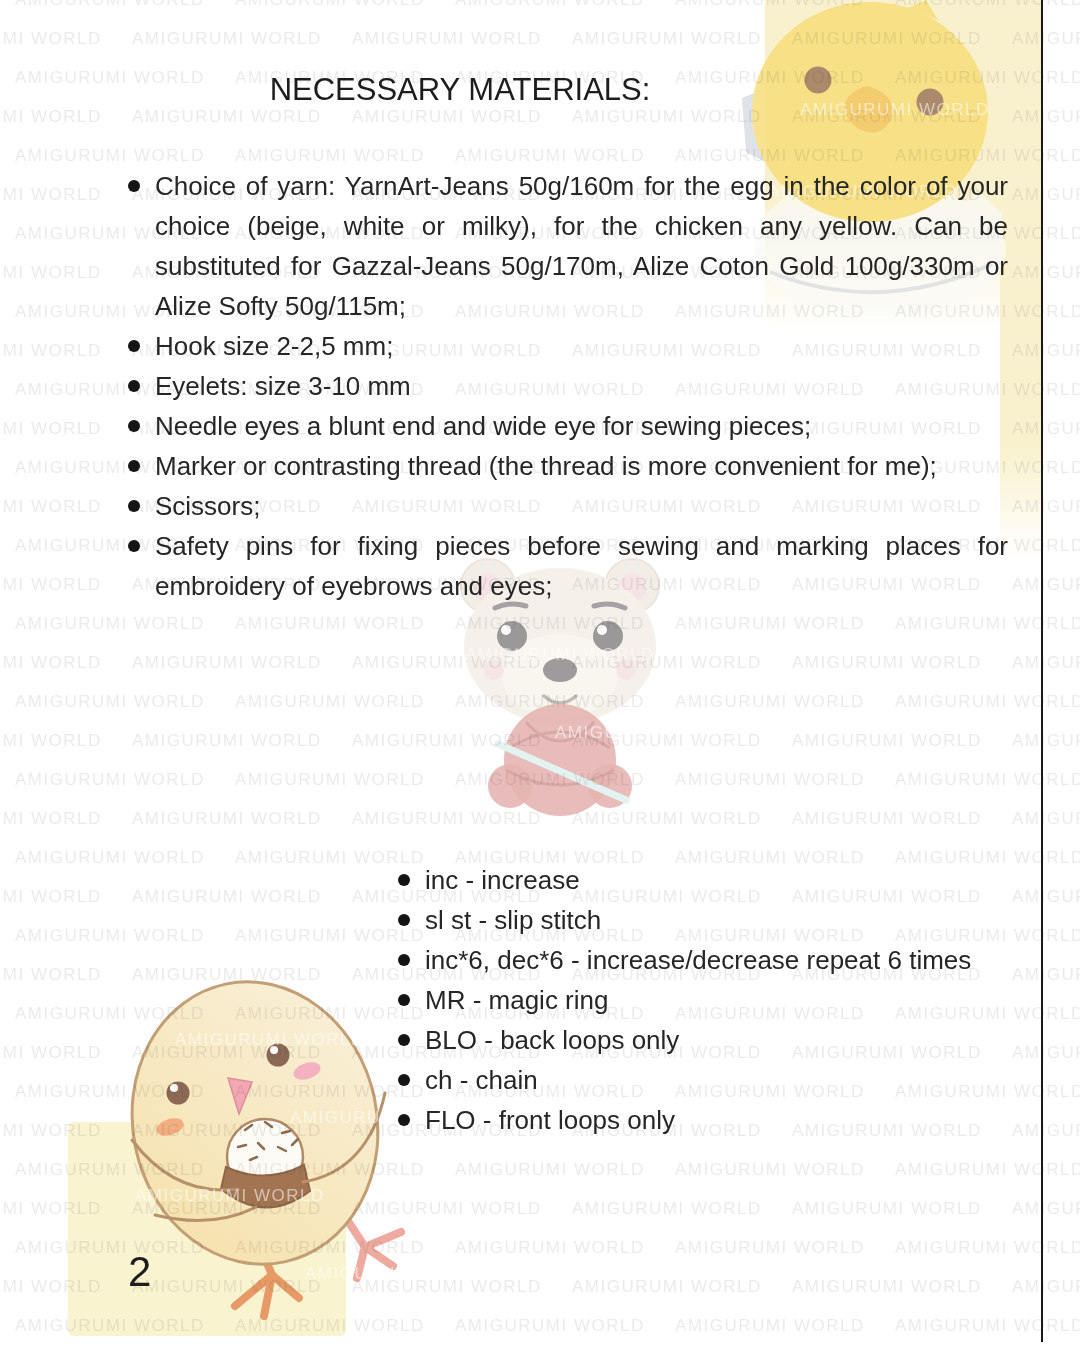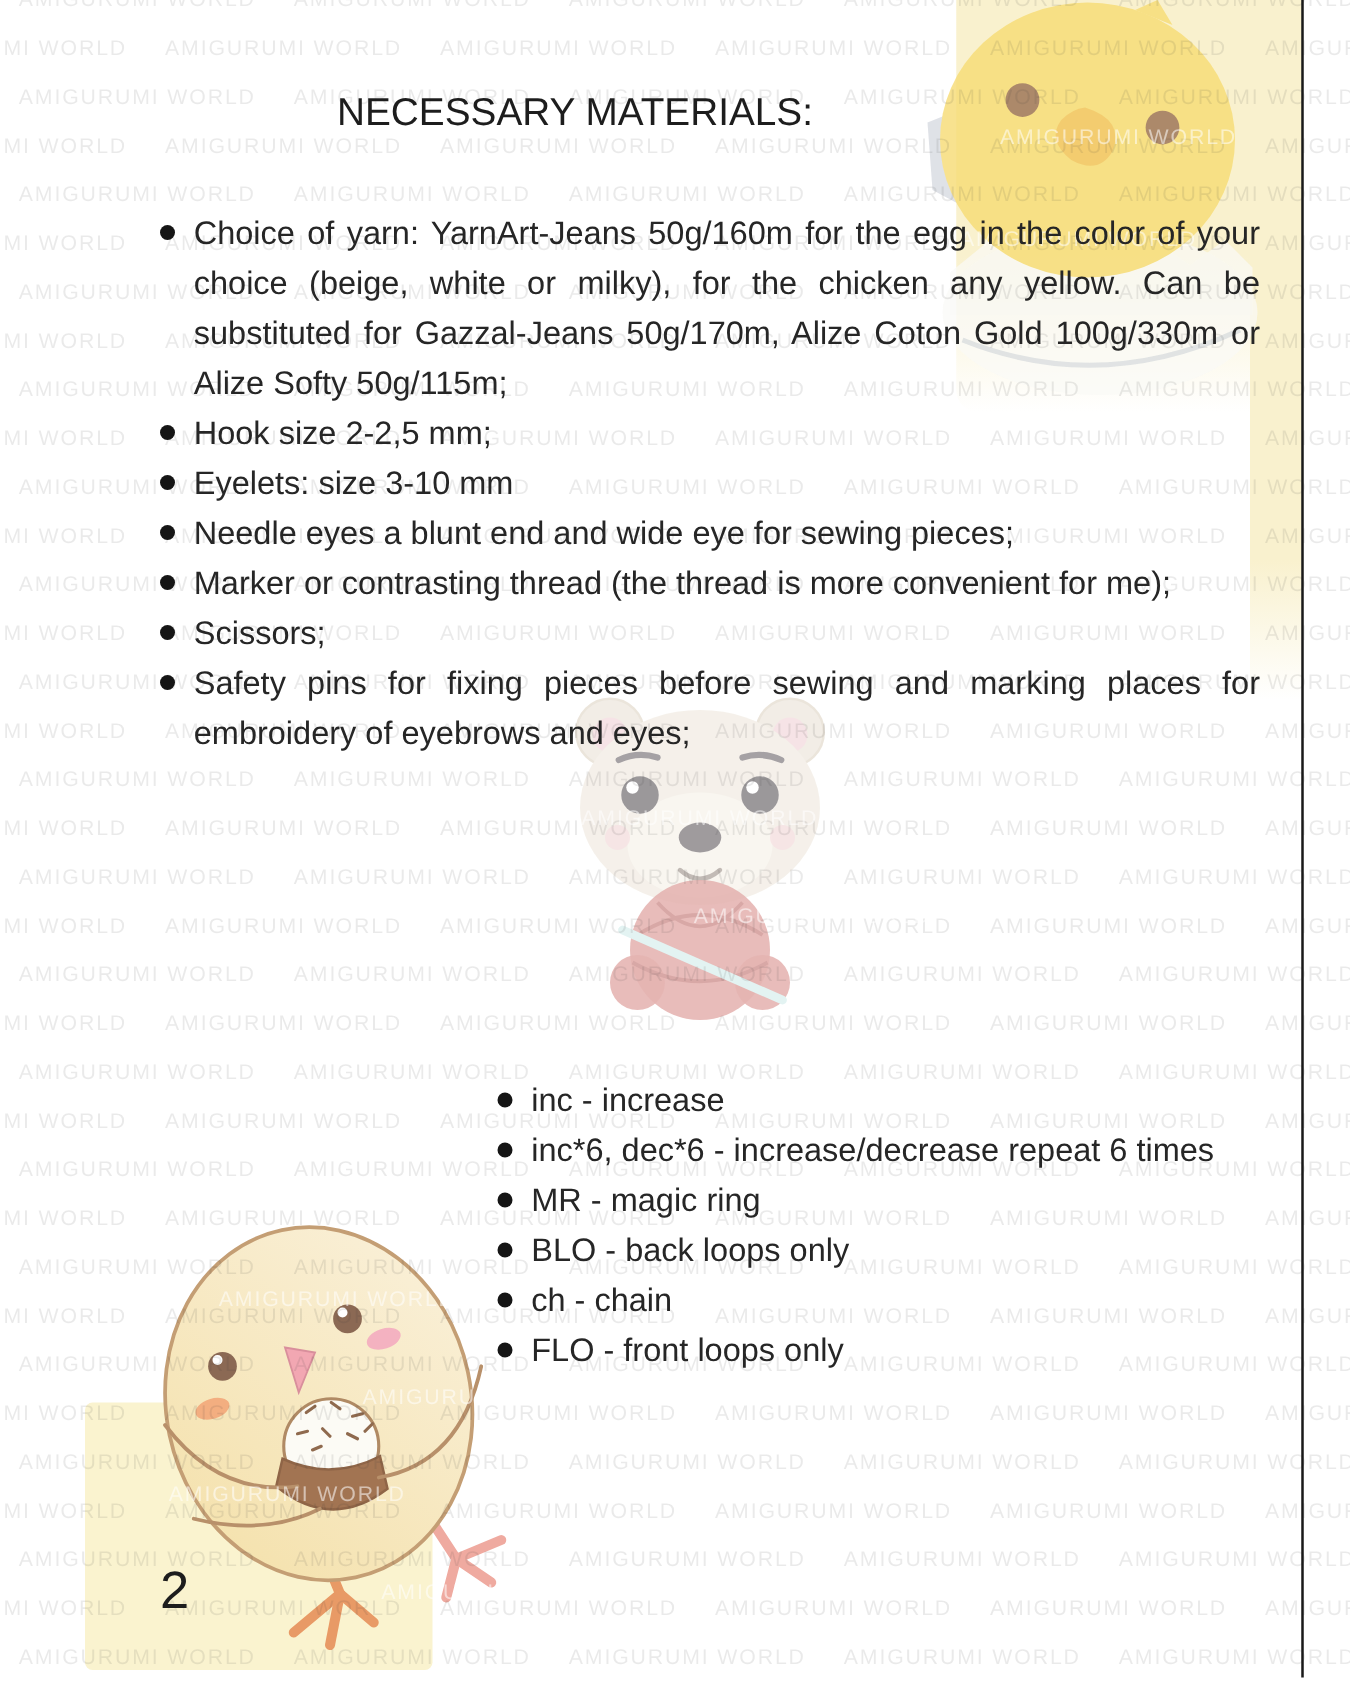--- a/index.html
+++ b/index.html
@@ -380,20 +380,21 @@
     <li>Eyelets: size 3-10 mm</li>
     <li>Needle eyes a blunt end and wide eye for sewing pieces;</li>
     <li>Marker or contrasting thread (the thread is more convenient for me);</li>
     <li>Scissors;</li>
     <li>Safety pins for fixing pieces before sewing and marking places for embroidery of eyebrows and eyes;</li>
   </ul>
 
 
   <ul class="abbr">
     <li>inc - increase</li>
+    <li>sl st - slip stitch</li>
     <li>inc*6, dec*6 - increase/decrease repeat 6 times</li>
     <li>MR - magic ring</li>
     <li>BLO - back loops only</li>
     <li>ch - chain</li>
     <li>FLO - front loops only</li>
   </ul>
 
   <div class="page-number">2</div>
 
   <div class="v-line"></div>

